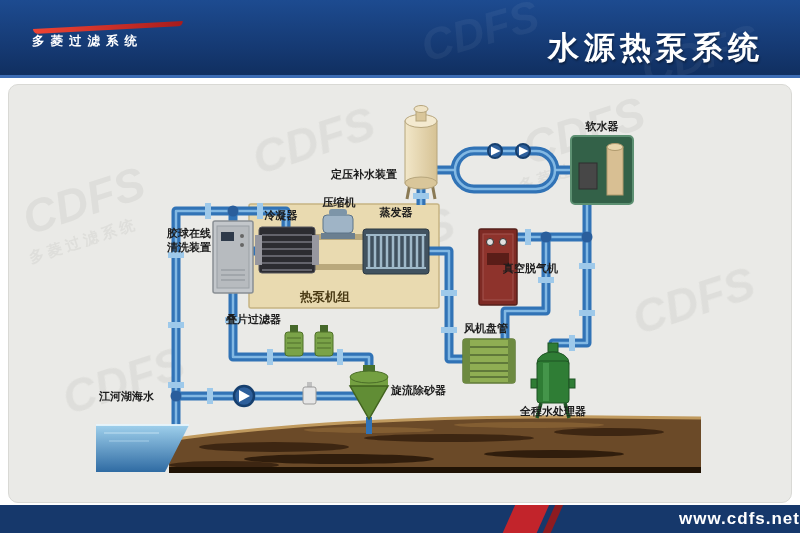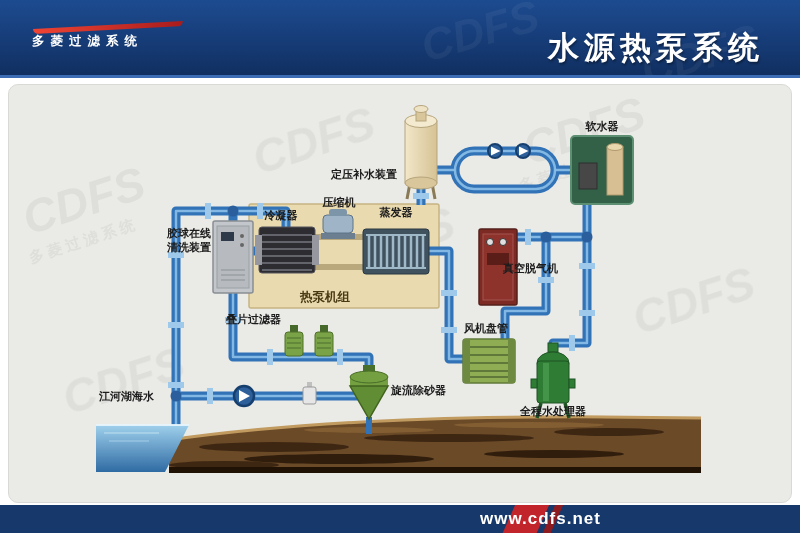--- a/index.html
+++ b/index.html
@@ -36,21 +36,21 @@
   .wm{font-family:"Liberation Sans",sans-serif;font-style:italic;font-weight:900;font-size:46px;fill:#d3d3cf;}
   .wmcn{font-family:"Liberation Sans",sans-serif;font-weight:bold;font-size:15px;letter-spacing:4px;fill:#d3d3cf;}
 
   
   footer{position:absolute;top:505px;left:0;width:800px;height:28px;background:#16386b;overflow:hidden;}
   .footer-accent{position:absolute;top:-6px;left:508px;width:34px;height:44px;background:#c2242b;
     transform:skewX(-24deg);}
   .footer-accent2{position:absolute;top:-6px;left:548px;width:8px;height:44px;background:#8e1b20;
     transform:skewX(-24deg);}
   .footer-url{position:absolute;top:0;left:480px;width:320px;height:28px;line-height:28px;
-    text-align:left;color:#fff;font-size:17px;font-weight:bold;letter-spacing:1px;}
+    text-align:right;color:#fff;font-size:17px;font-weight:bold;letter-spacing:1px;}
 </style>
 </head>
 <body>
 
 <div class="page">
 
   <header>
     <div class="hdr-wm w1">CDFS</div>
     <div class="hdr-wm w2">CDFS</div>
     <div class="logo">

